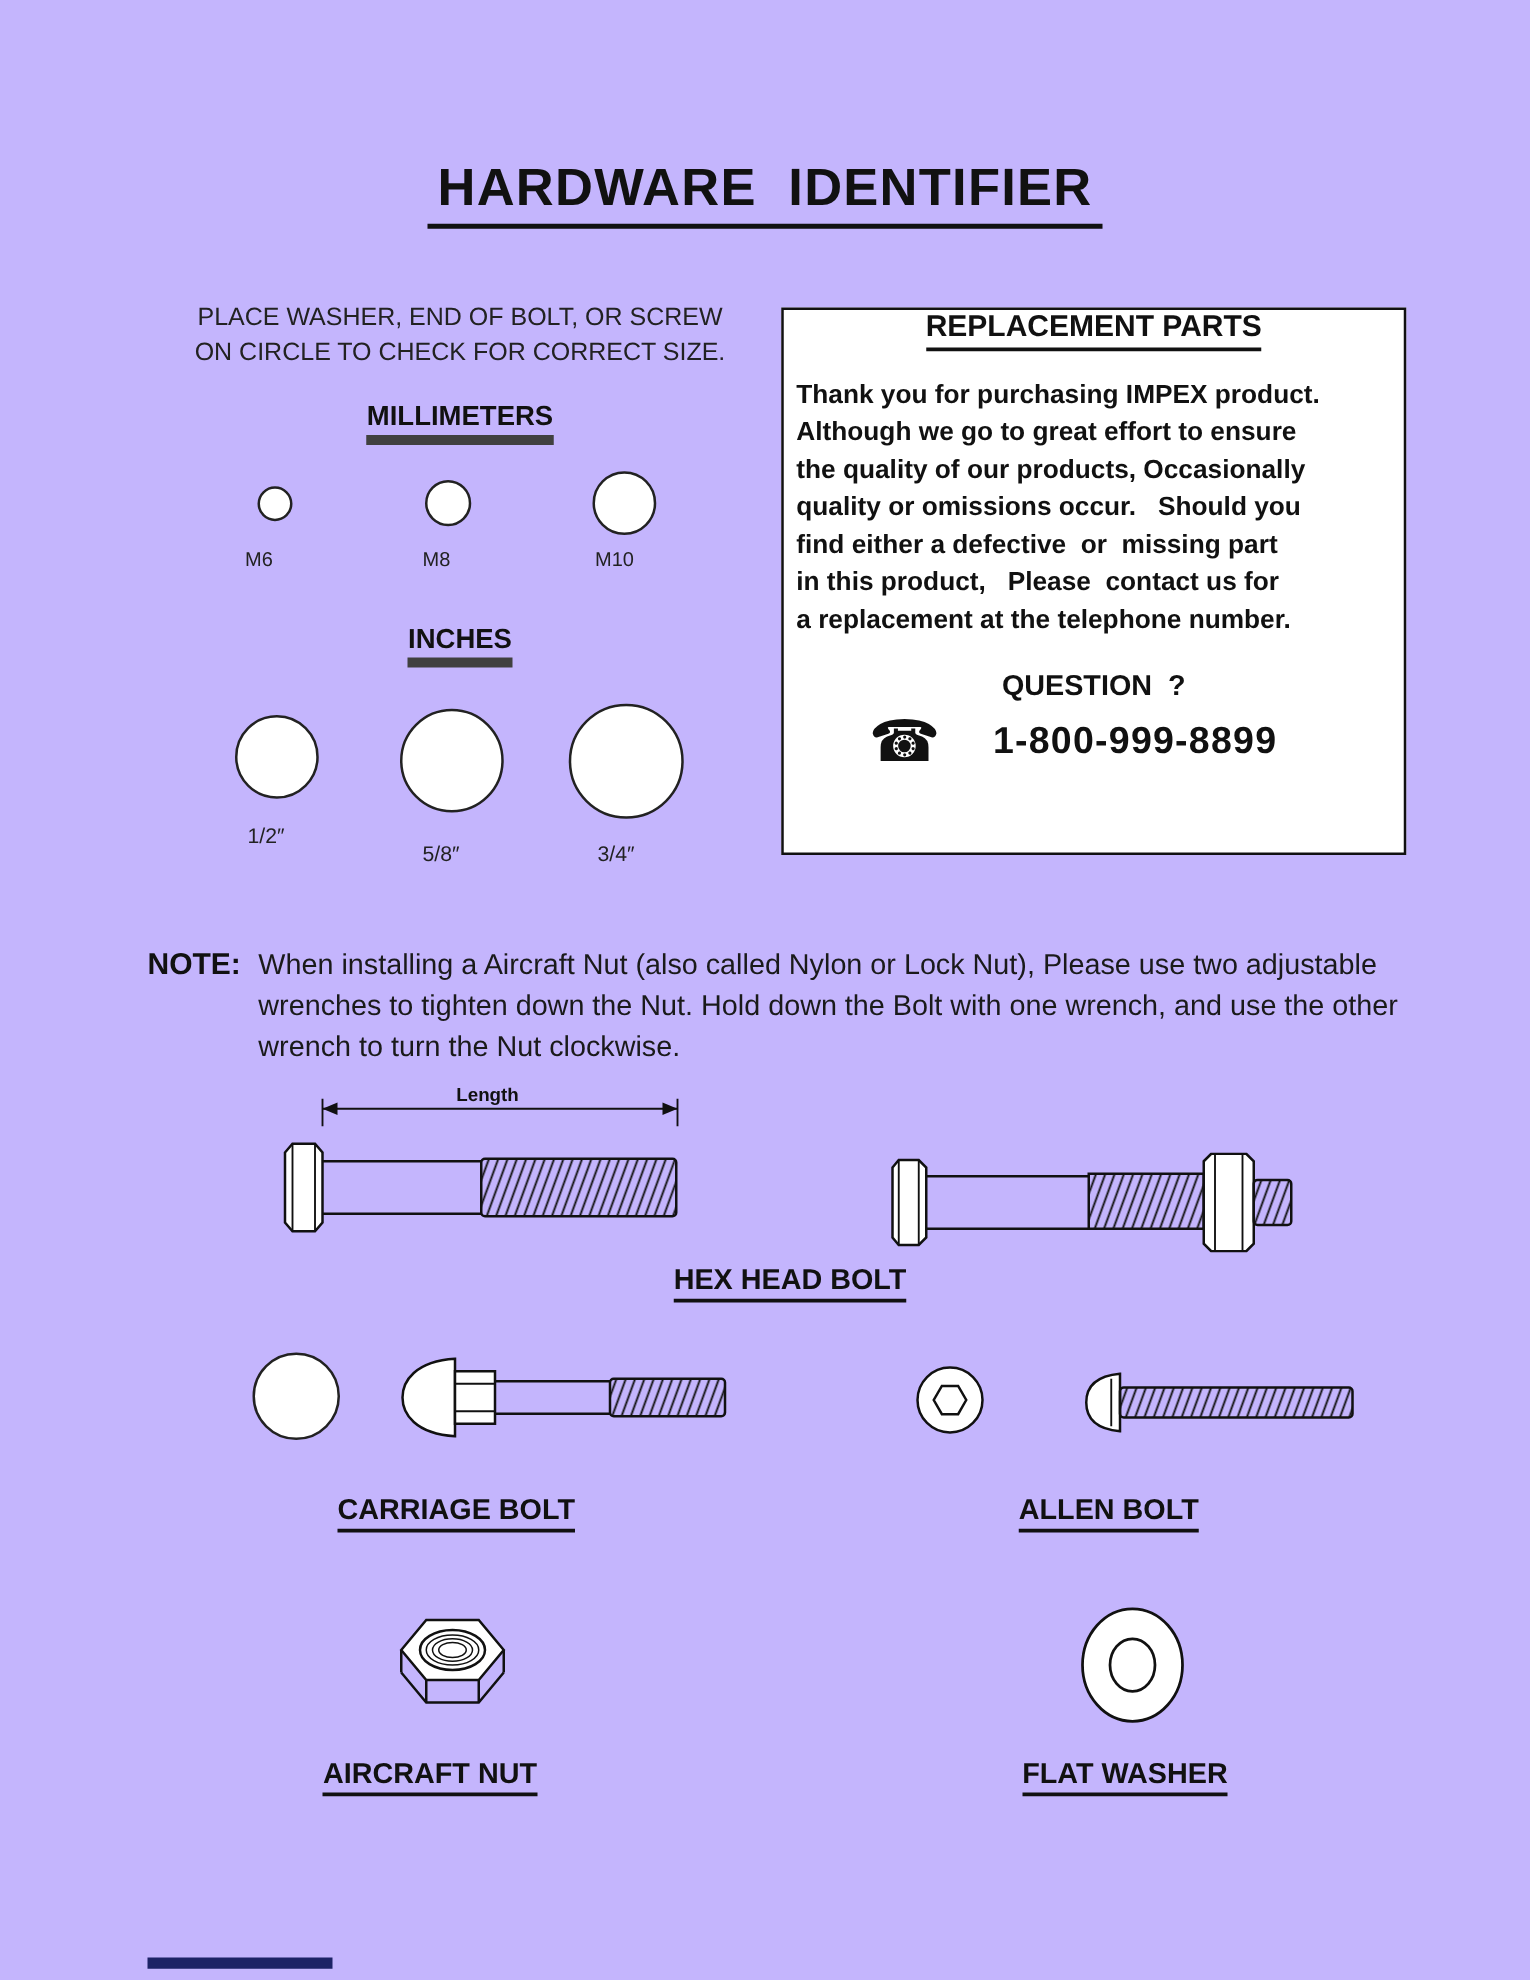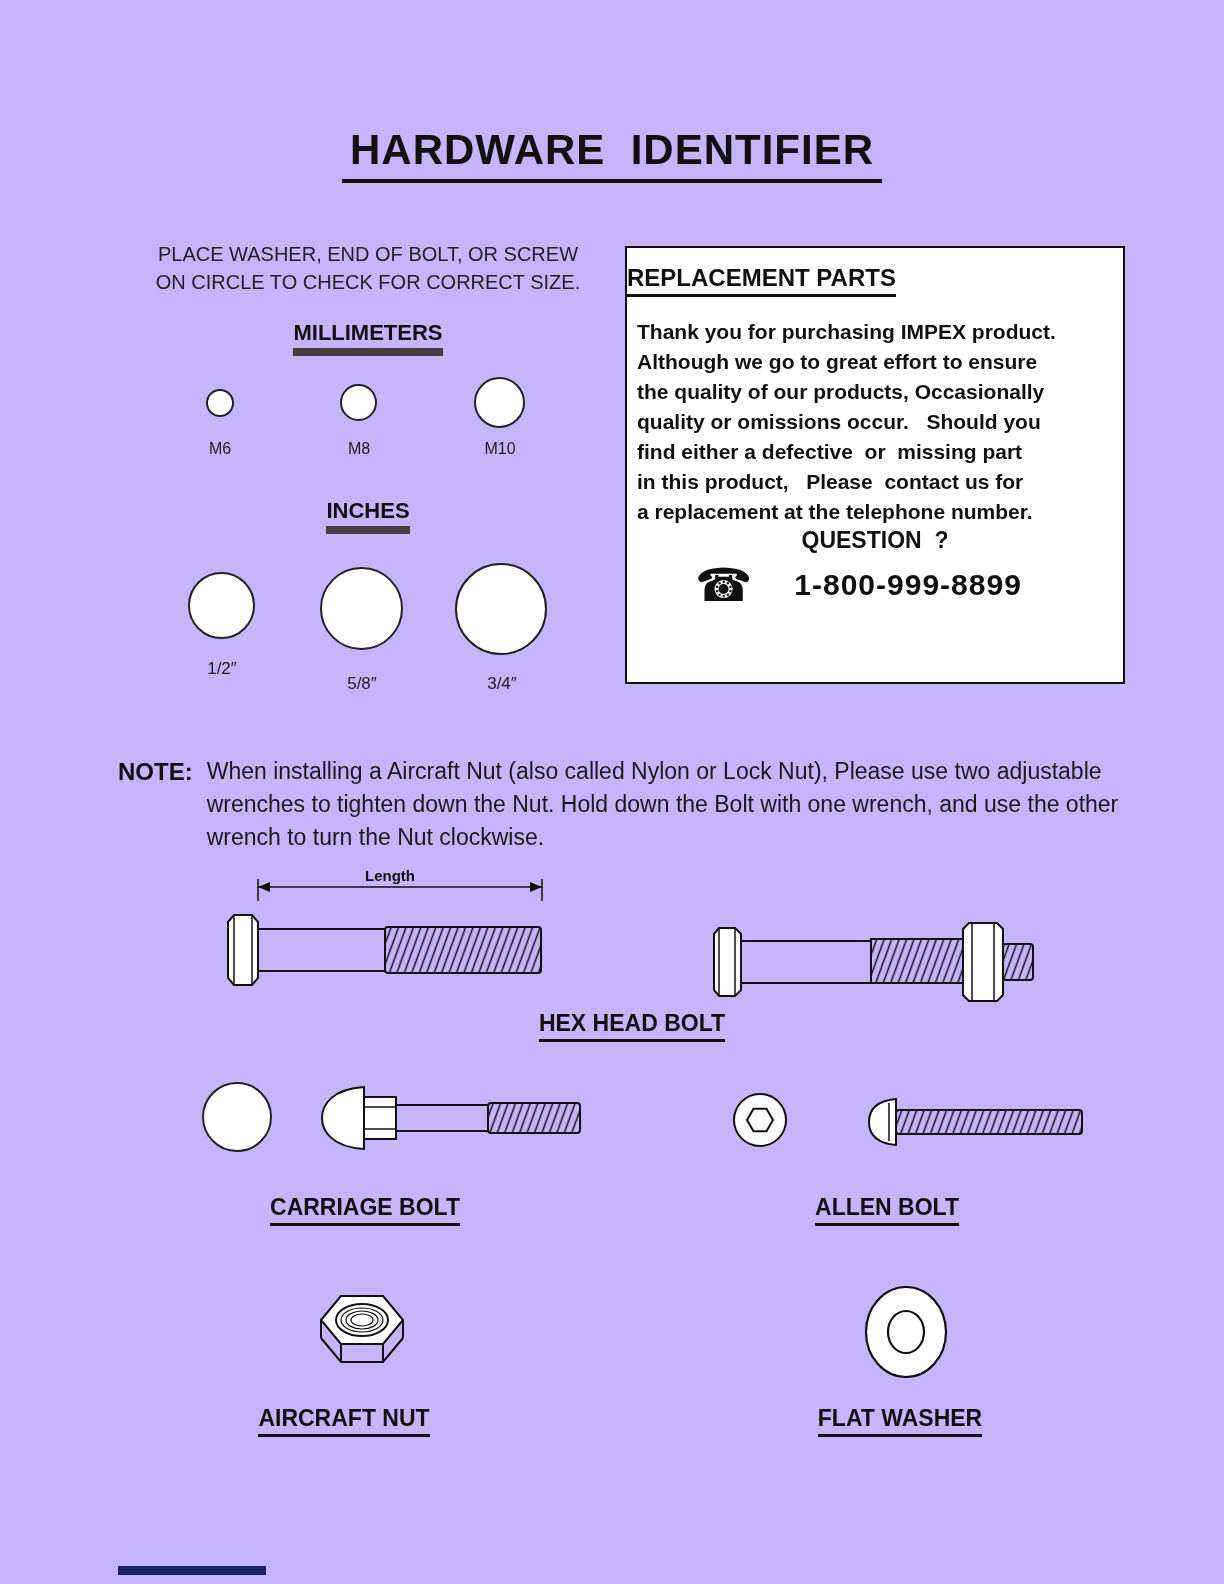--- a/index.html
+++ b/index.html
@@ -16,30 +16,30 @@
   }
 
   .instruction { top:240px; left:128px; width:480px; text-align:center;
     font-size:20px; line-height:28px; color:#222; }
 
   .sub-heading { width:480px; left:128px; text-align:center; }
   .sub-heading span { display:inline-block; font-size:22px; font-weight:bold;
     border-bottom:8px solid #404040; padding-bottom:2px; }
 
   .circle { border:2px solid #222; border-radius:50%; background:#fff; }
-  .circle-label { font-size:16px; color:#222; text-align:center; }
+  .circle-label { font-size:16px; color:#222; text-align:left; }
   .inch-label { font-size:17px; }
 
   .rp-box { left:625px; top:246px; width:500px; height:438px; border:2px solid #111; background:#fff; }
-  .rp-heading { margin-top:16px; text-align:left;text-decoration:underline; }
+  .rp-heading { text-align:center;text-decoration:underline; }
   .rp-heading span { display:inline-block; font-size:24px; font-weight:bold;
     border-bottom:3px solid #111; padding-bottom:2px; }
   .rp-body { margin:20px 8px 0 10px; }
   .rp-line { font-size:21px; font-weight:bold; line-height:30px; white-space:pre-wrap; }
-  .rp-question { text-align:center; font-size:23px; font-weight:bold; white-space:pre; }
+  .rp-question { text-align:center; font-size:23px; font-weight:bold; margin-top:24px; white-space:pre; }
   .rp-phone-row { display:flex; align-items:center; margin-top:8px; padding-left:68px; gap:42px; }
   .phone-glyph { font-size:46px; line-height:46px; }
   .phone-number { font-size:30px; font-weight:bold; letter-spacing:1px; }
 
   .note-block { top:755px; left:118px; width:1035px; display:flex; gap:14px; align-items:flex-start; }
   .note-label { font-size:24px; font-weight:bold; line-height:33px; }
   .note-text { font-size:23px; line-height:33px; flex:1; color:#1a1a1a; }
 
   .part-label { text-align:center; }
   .part-label span { display:inline-block; font-size:23px; font-weight:bold;

